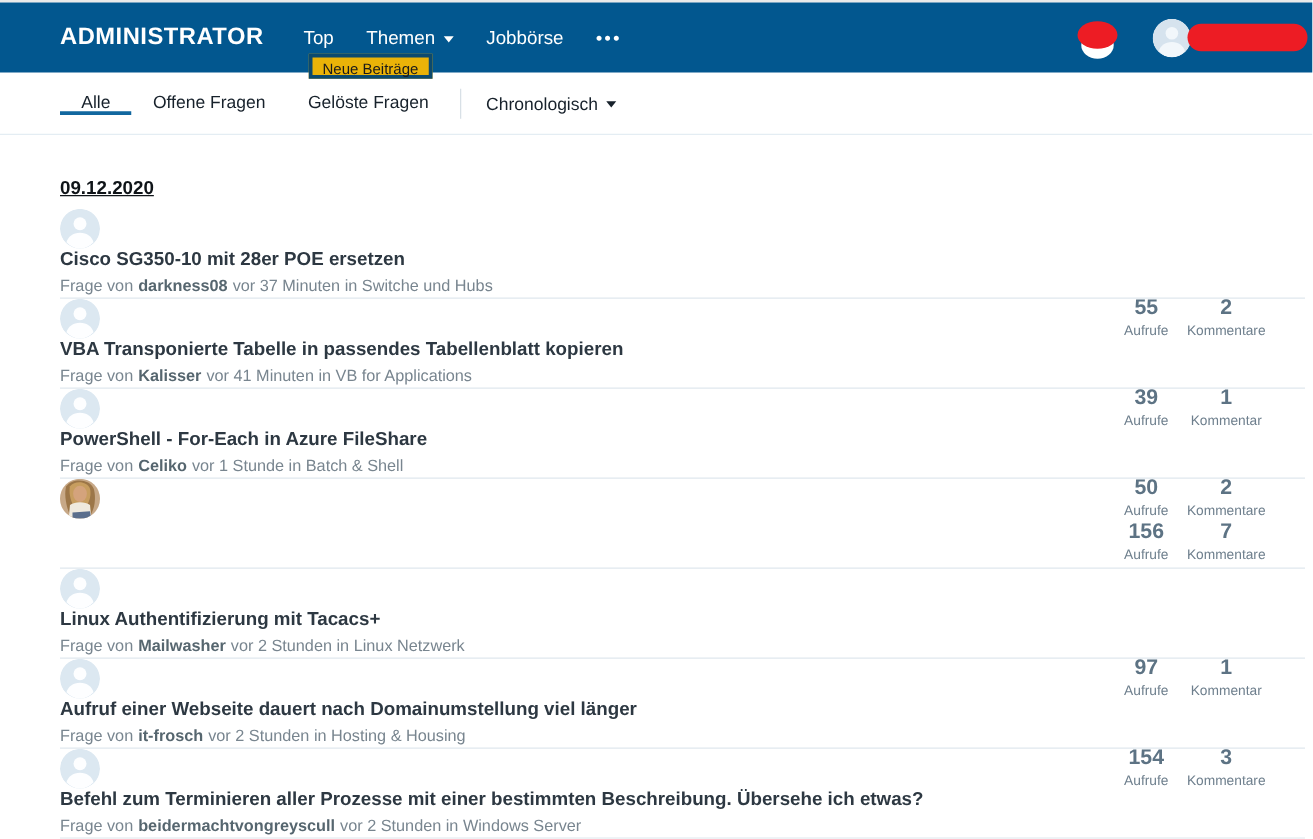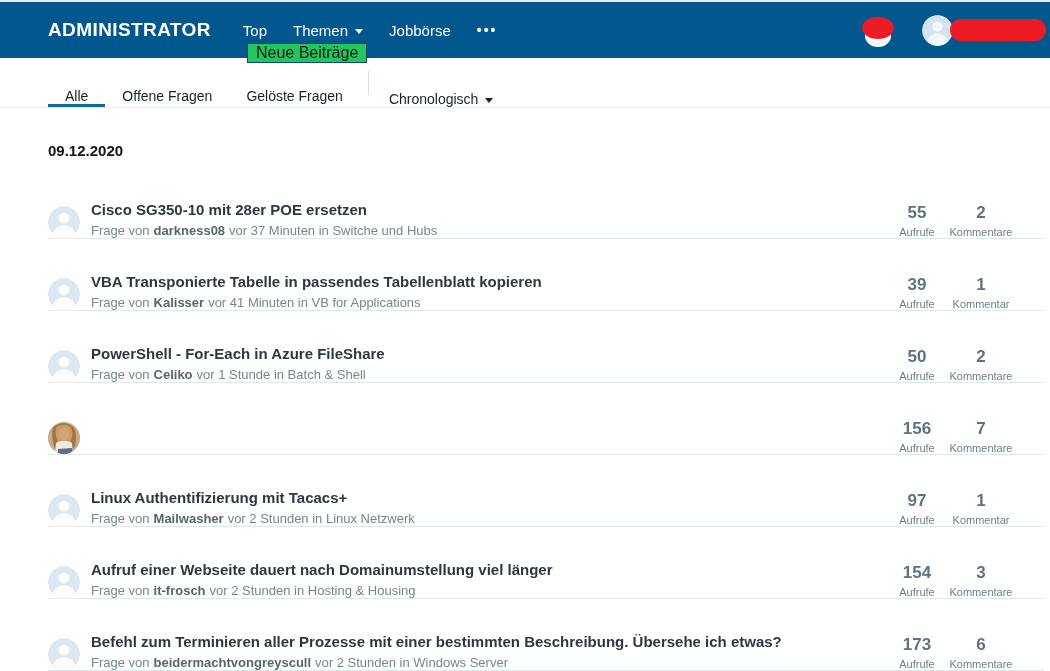--- a/index.html
+++ b/index.html
@@ -48,43 +48,43 @@
     width:31px;height:31px;border-radius:50%;overflow:hidden;display:block;
     position:relative;z-index:1;cursor:pointer;
   }
   .red-pill{
     width:96px;height:22px;border-radius:11px;background:var(--redaction);
     margin-left:-3px;position:relative;z-index:2;display:block;
   }
   
   .tooltip{
     position:absolute;left:247px;top:43px;z-index:20;
-    background:#22c55e;border:1px solid #0c4a6e;color:#1a1a1a;
-    font-size:16px;height:20px;line-height:18px;padding:0 8px;white-space:nowrap;
+    background:#eab308;border:3px solid #0c4a6e;color:#1a1a1a;
+    font-size:12px;height:20px;line-height:18px;padding:0 8px;white-space:nowrap;
   }
   
   .tabbar{
-    height:50px;display:flex;align-items:flex-end;padding-left:48px;
+    height:50px;display:flex;align-items:center;padding-left:48px;
     border-bottom:1px solid #e4edf3;background:#fff;
   }
   .tab{
     display:flex;align-items:center;padding:0 17px;font-size:14px;color:#17212b;
     border-bottom:3px solid transparent;cursor:pointer;white-space:nowrap;
   }
   .tab.active{border-bottom-color:var(--accent-blue);}
   .vdivider{width:1px;height:24px;background:#d8e0e6;align-self:center;margin:0 8px;}
   .sort{
     display:flex;align-items:center;gap:7px;margin-left:12px;
     font-size:14px;color:#17212b;cursor:pointer;white-space:nowrap;
   }
   
-  .date-heading{margin:34px 0 0 48px;font-size:15px;font-weight:700;color:#0f1418;}
+  .date-heading{margin:34px 0 0 48px;font-size:15px;font-weight:700;color:#0f1418;text-decoration:underline;}
   .thread-list{margin:8px 6px 0 48px;}
   .row{
-    display:flex;align-items:flex-end;height:72px;border-bottom:1px solid var(--divider);
+    display:flex;align-items:flex-start;height:72px;border-bottom:1px solid var(--divider);flex-direction:column;
   }
   .avatar{
     width:32px;height:32px;border-radius:50%;overflow:hidden;flex:0 0 32px;
     margin-right:11px;cursor:pointer;display:block;
   }
   .avatar svg{display:block;}
   .tmain{min-width:0;}
   .title{
     font-size:15px;font-weight:700;color:var(--title-text);line-height:1.2;cursor:pointer;
     white-space:nowrap;

